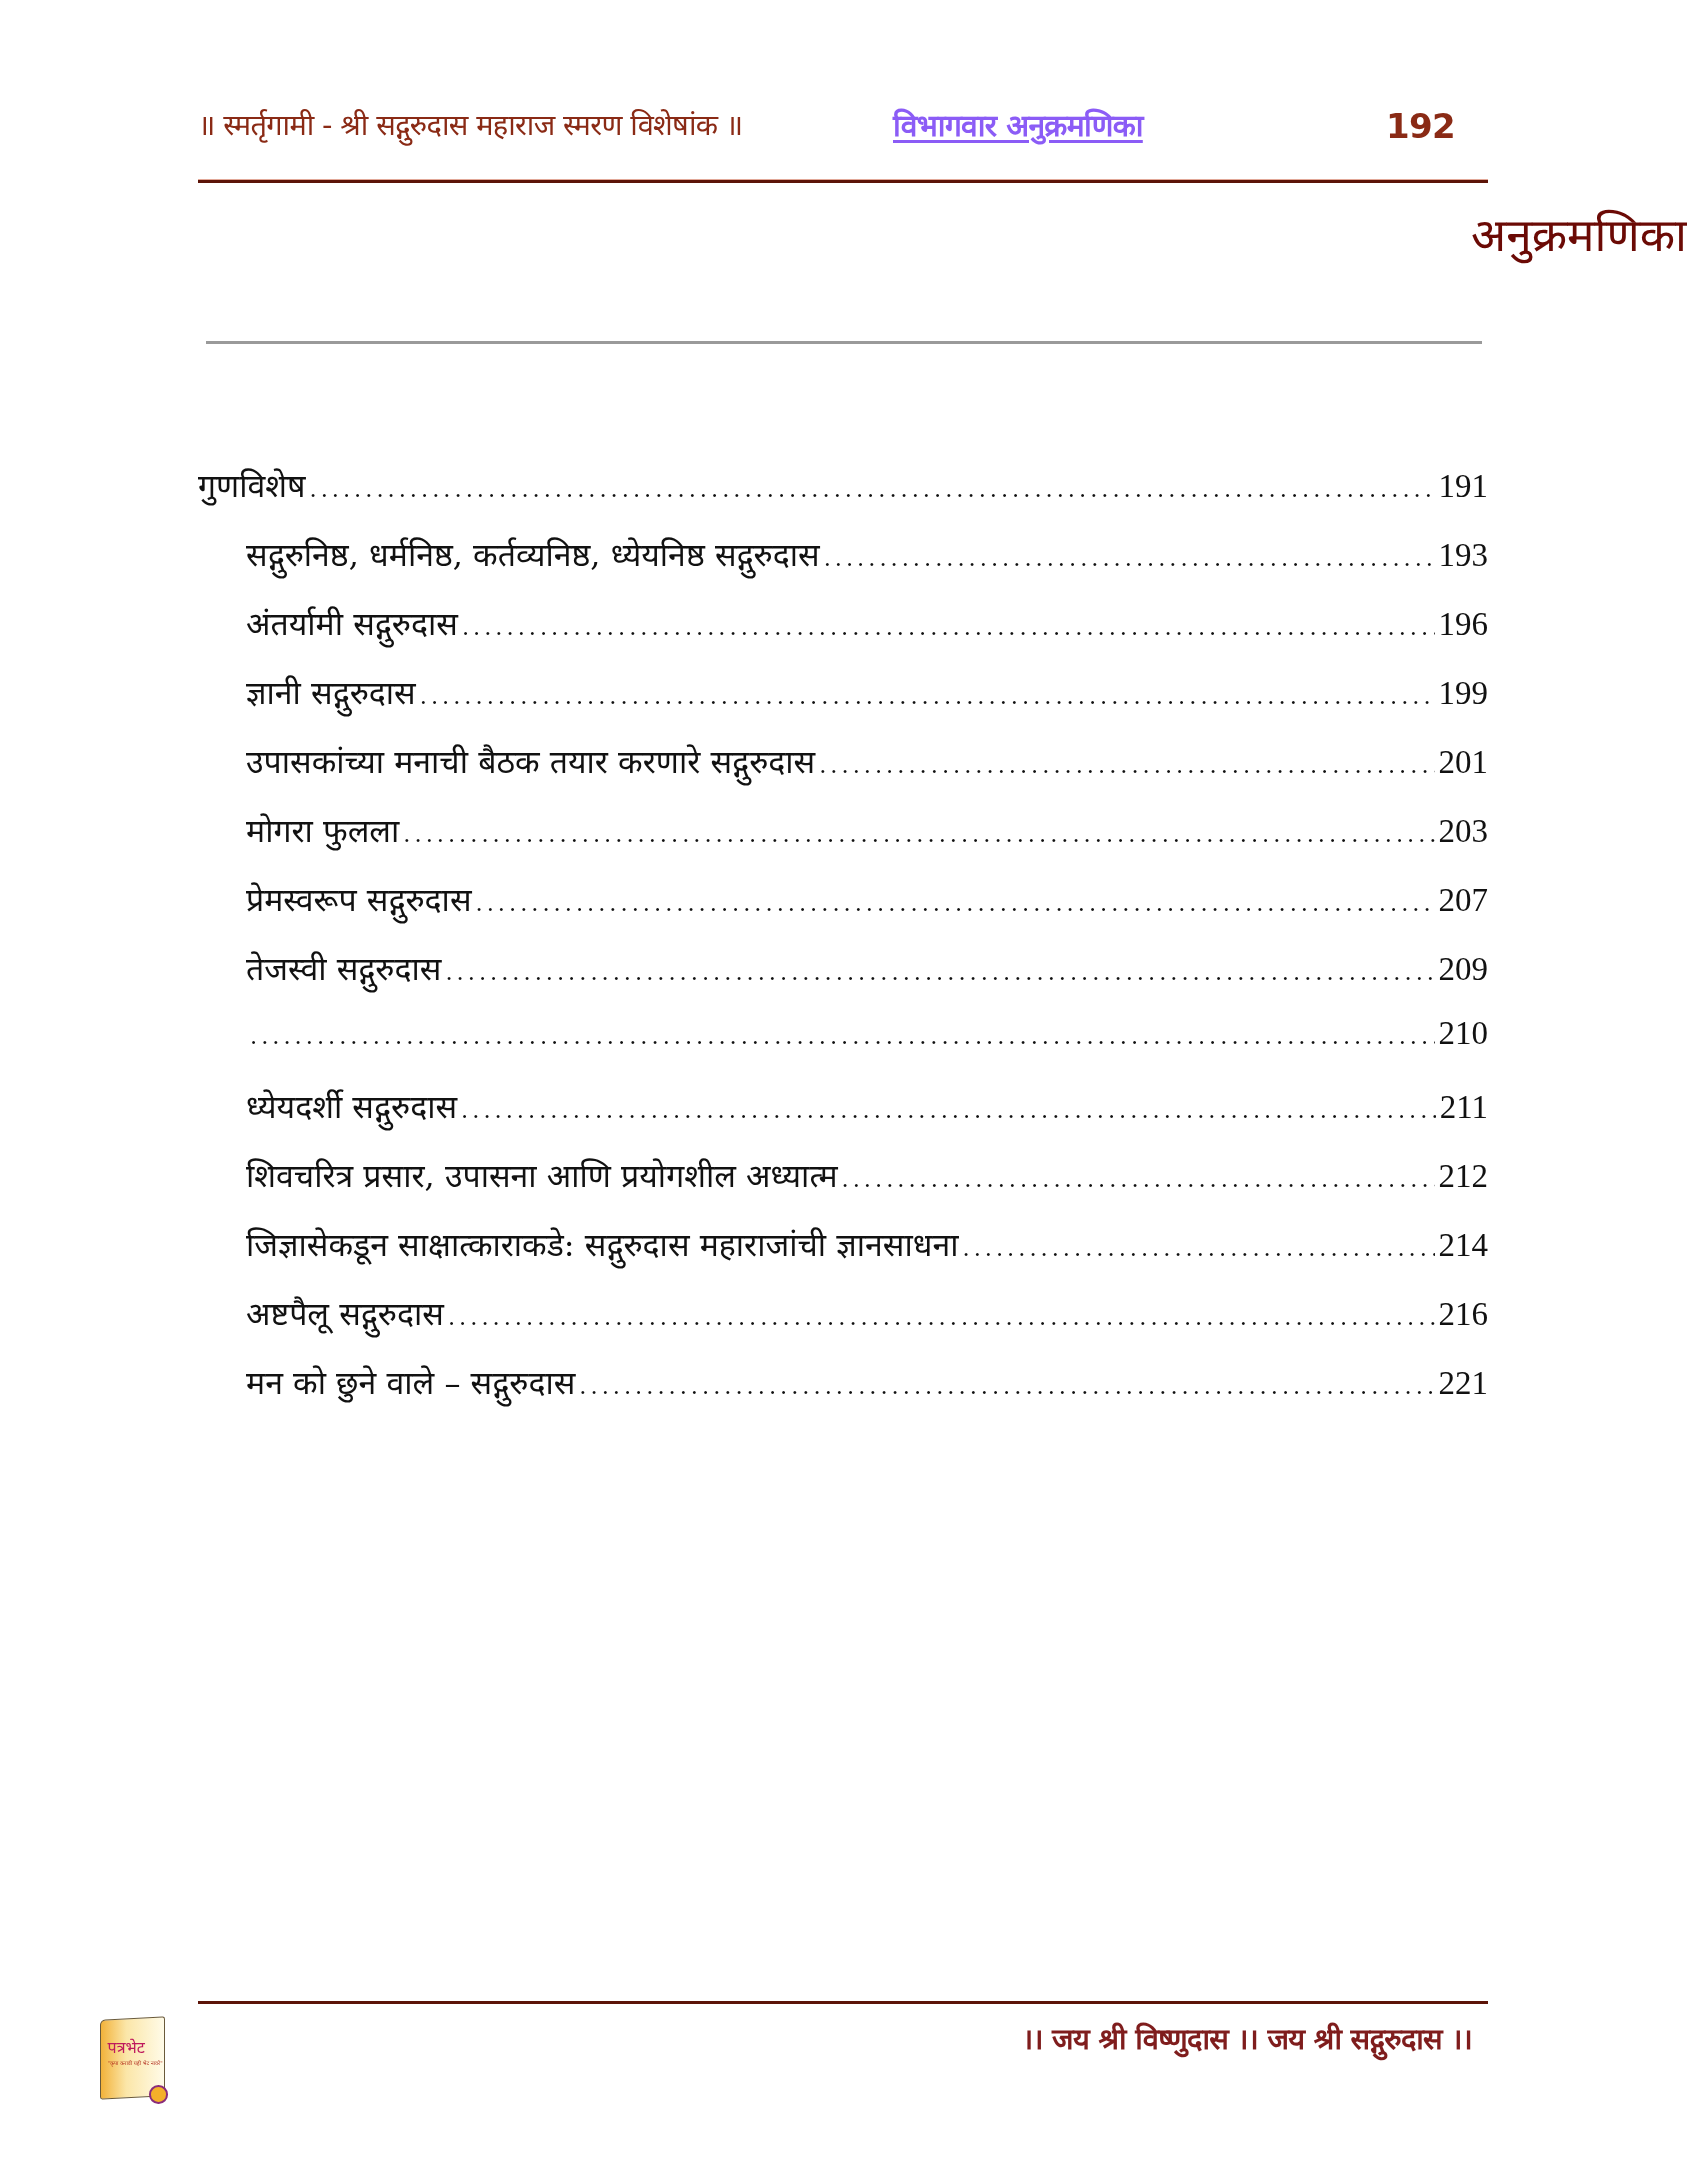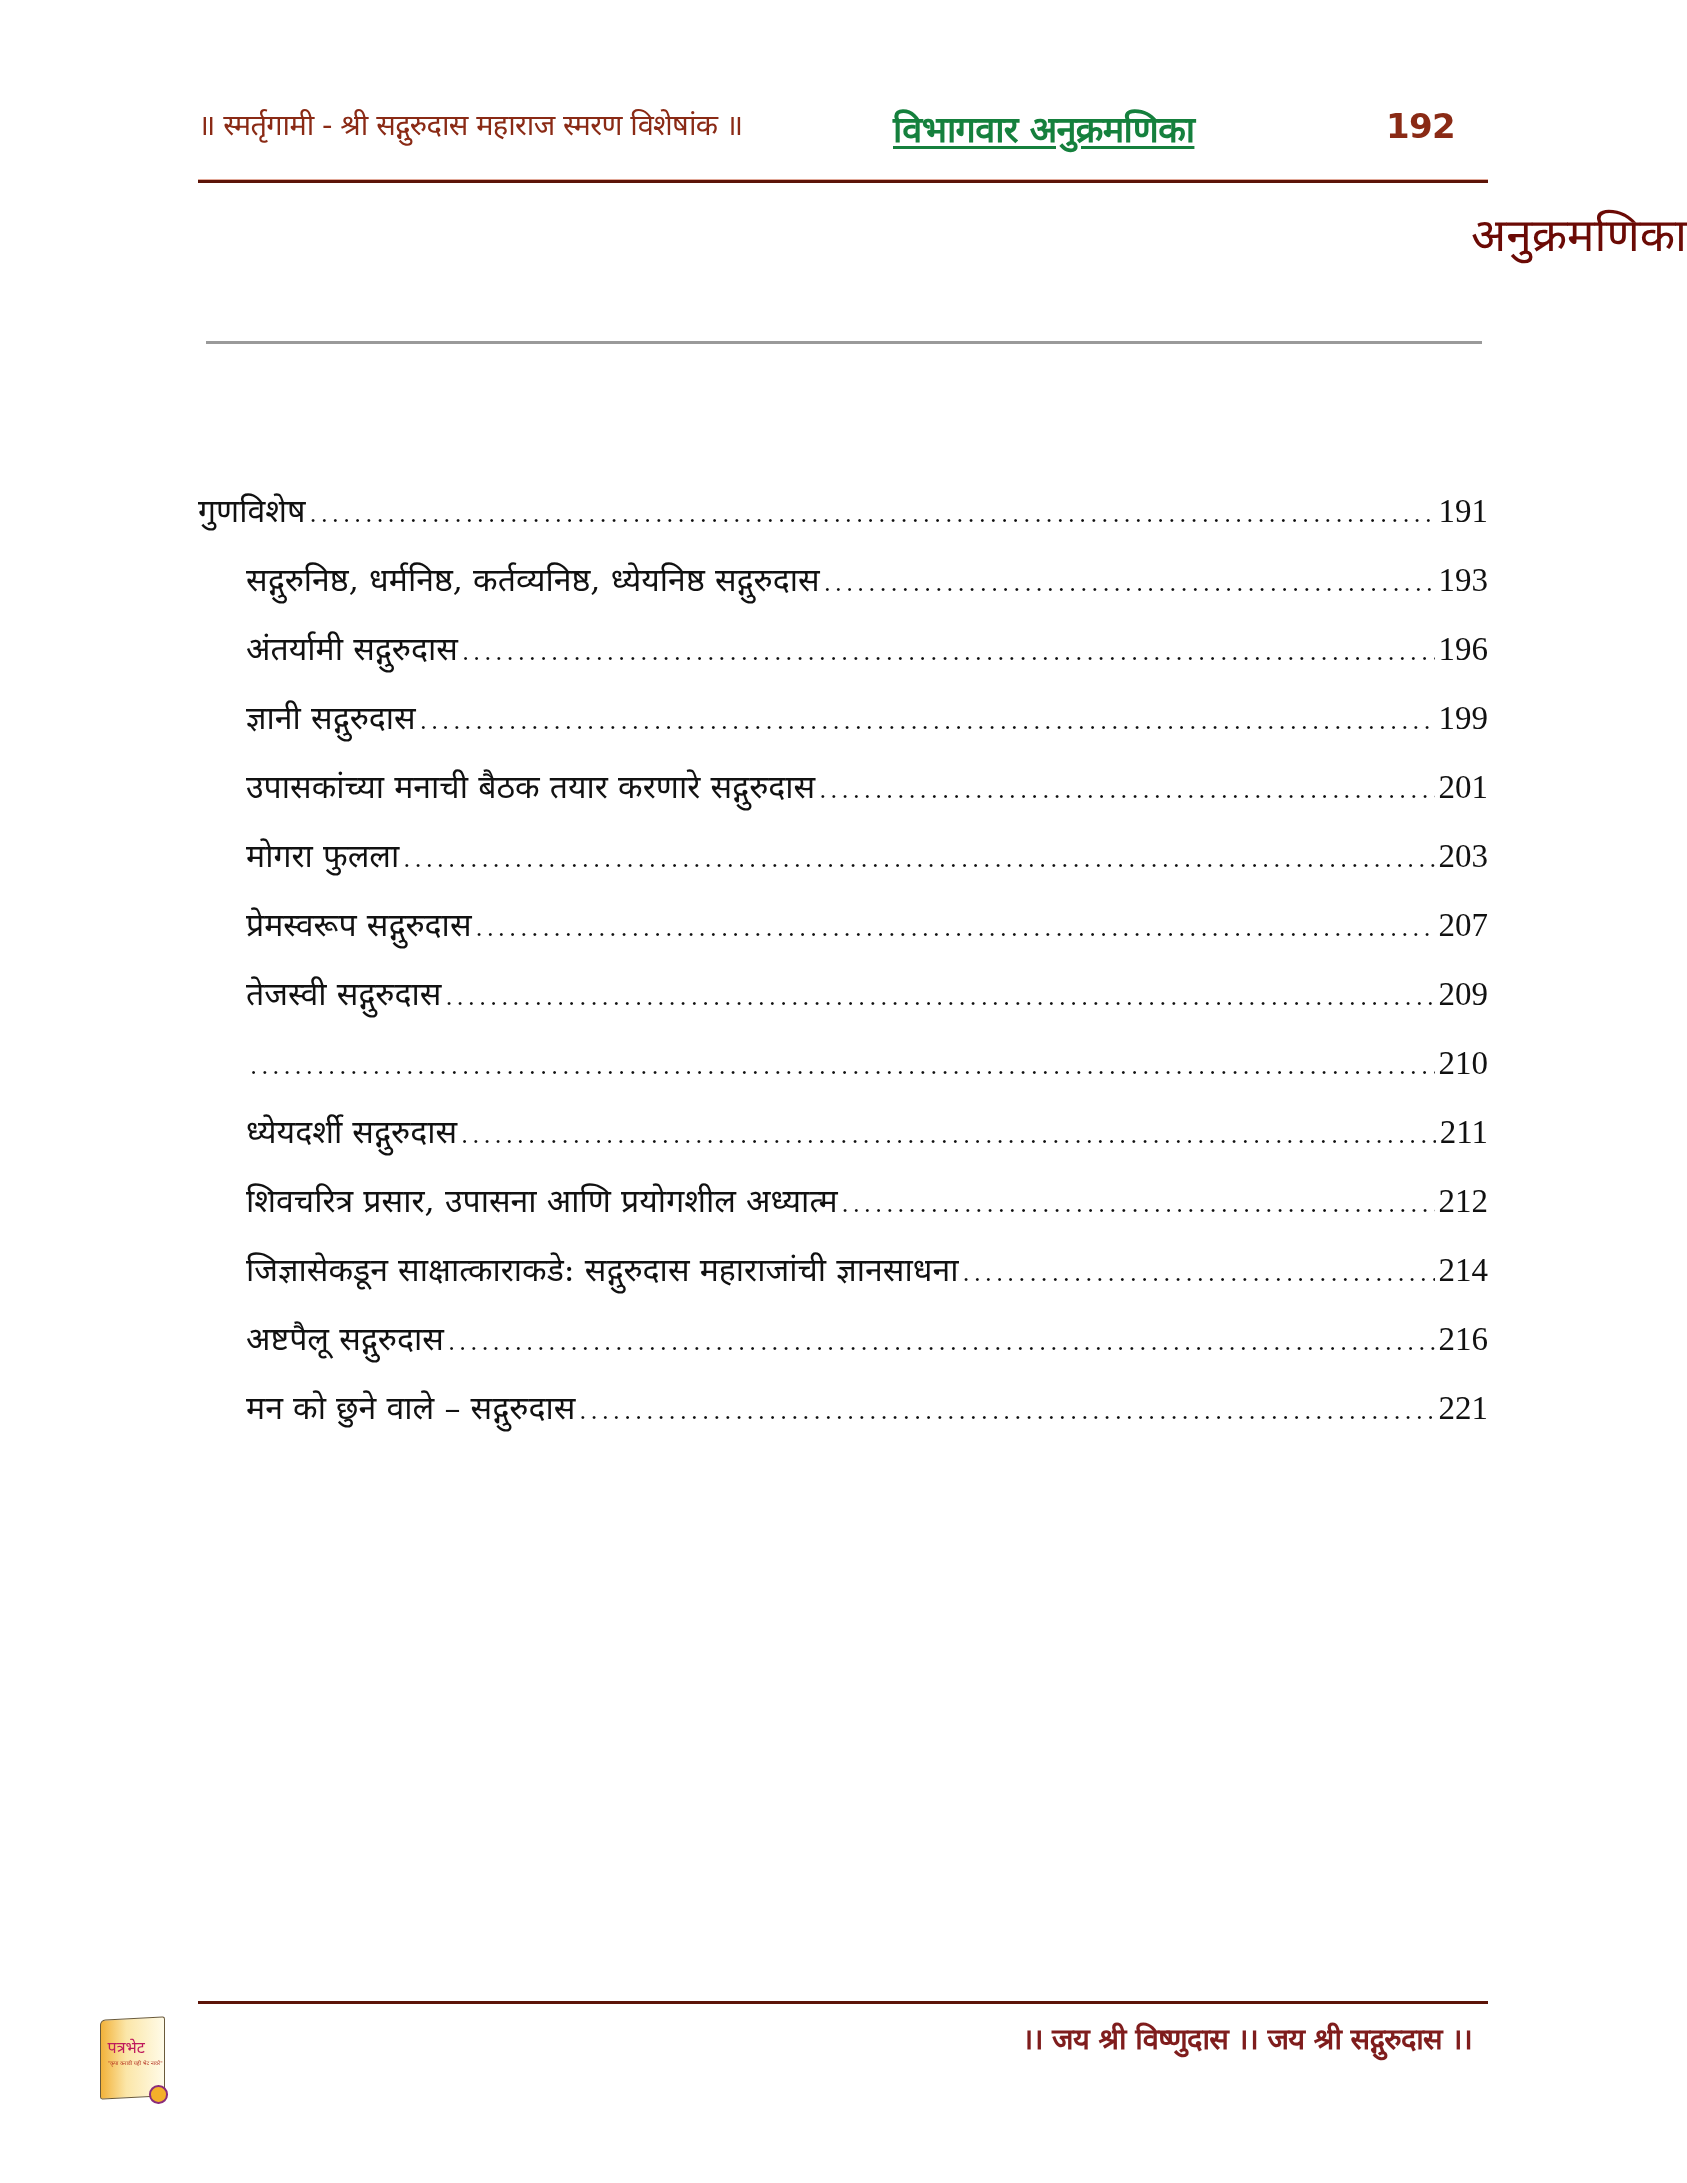--- a/index.html
+++ b/index.html
@@ -1,42 +1,42 @@
 <!DOCTYPE html>
 <html style="font-size:10.6px"><head>
 <meta charset="utf-8">
 <style>
   html, body { margin: 0; padding: 0; background: #ffffff; }
   body { width: 1687px; height: 2183px; position: relative; overflow: hidden;
          font-family: "DejaVu Sans", "Liberation Sans", sans-serif; }
   .header { position: absolute; left: 198px; top: 99px; width: 1290px; height: 53px; }
   .running-title { position: absolute; left: 0; top: 5.3px; font-size: 29px; font-weight: normal;
                    color: #8a2a15; white-space: nowrap; letter-spacing: -0.7px; }
-  .section-link { position: absolute; left: 695px; top: 5.3px; font-size: 36px; font-weight: bold;
-                  color: #15803d; text-decoration: underline; text-underline-offset: 4px;
+  .section-link { position: absolute; left: 695px; top: 5.3px; font-size: 30px; font-weight: bold;
+                  color: #8b5cf6; text-decoration: underline; text-underline-offset: 4px;
                   white-space: nowrap; letter-spacing: -0.7px; }
   .page-number { position: absolute; left: 1188px; top: 6.6px; font-size: 34px; font-weight: bold;
                  color: #8a2a15; letter-spacing: -0.7px; }
   .rule-top { position: absolute; left: 198px; top: 179px; width: 1290px; height: 3.3px;
               background: #5c1408; border-top: 0.7px solid #e2a898; }
   .page-heading { position: absolute; left: 0; width: 1687px; top: 202px; text-align: right;
                   font-family: "DejaVu Serif", "Liberation Serif", serif;
                   font-size: 46px; color: #6b0a05; }
   .rule-heading { position: absolute; left: 206px; top: 341px; width: 1276px; height: 2.6px;
                   background: #9a9a9a; }
   .toc { position: absolute; left: 198px; top: 463px; width: 1290px; }
   .toc-row { display: flex; align-items: baseline; height: 69px;
              font-family: "DejaVu Serif", "Liberation Serif", serif; font-size: 32px;
              color: #111111; }
   .toc-row.level-2 { padding-left: 48px; }
   .toc-title { white-space: nowrap; }
   .toc-leader { flex: 1; overflow: hidden; white-space: nowrap; margin: 0 4px; color: #111;
                 letter-spacing: 4px; font-size: 22.5px; }
   .toc-leader::before { content: "........................................................................................................................................................................................................................................................................"; }
-  .toc-page { white-space: nowrap; font-family: "Liberation Serif", "DejaVu Serif", serif; font-size: 33px; margin-top: 30px; }
+  .toc-page { white-space: nowrap; font-family: "Liberation Serif", "DejaVu Serif", serif; font-size: 33px; }
   .rule-bottom { position: absolute; left: 198px; top: 2001px; width: 1290px; height: 3.3px;
                  background: #5c1408; }
   .footer-text { position: absolute; right: 215px; top: 2018px; font-size: 29px; font-weight: bold;
                  color: #7f1d1d; white-space: nowrap; letter-spacing: -0.7px; }
   .logo { position: absolute; left: 93px; top: 2011px; width: 79px; height: 93px; }
   .logo-scroll { position: absolute; left: 6.6px; top: 6.6px; width: 63px; height: 78px;
                  background: linear-gradient(90deg, #f2b23a 0%, #fbe6a8 40%, #fffbe8 100%);
                  border: 1.3px solid #6a5a3a; border-radius: 5.3px 2.6px 5.3px 2.6px; transform: skewY(-3deg); }
   .logo-text { position: absolute; left: 14.6px; top: 25px; font-size: 16px; color: #be185d;
                font-family: "DejaVu Serif", serif; white-space: nowrap; }

